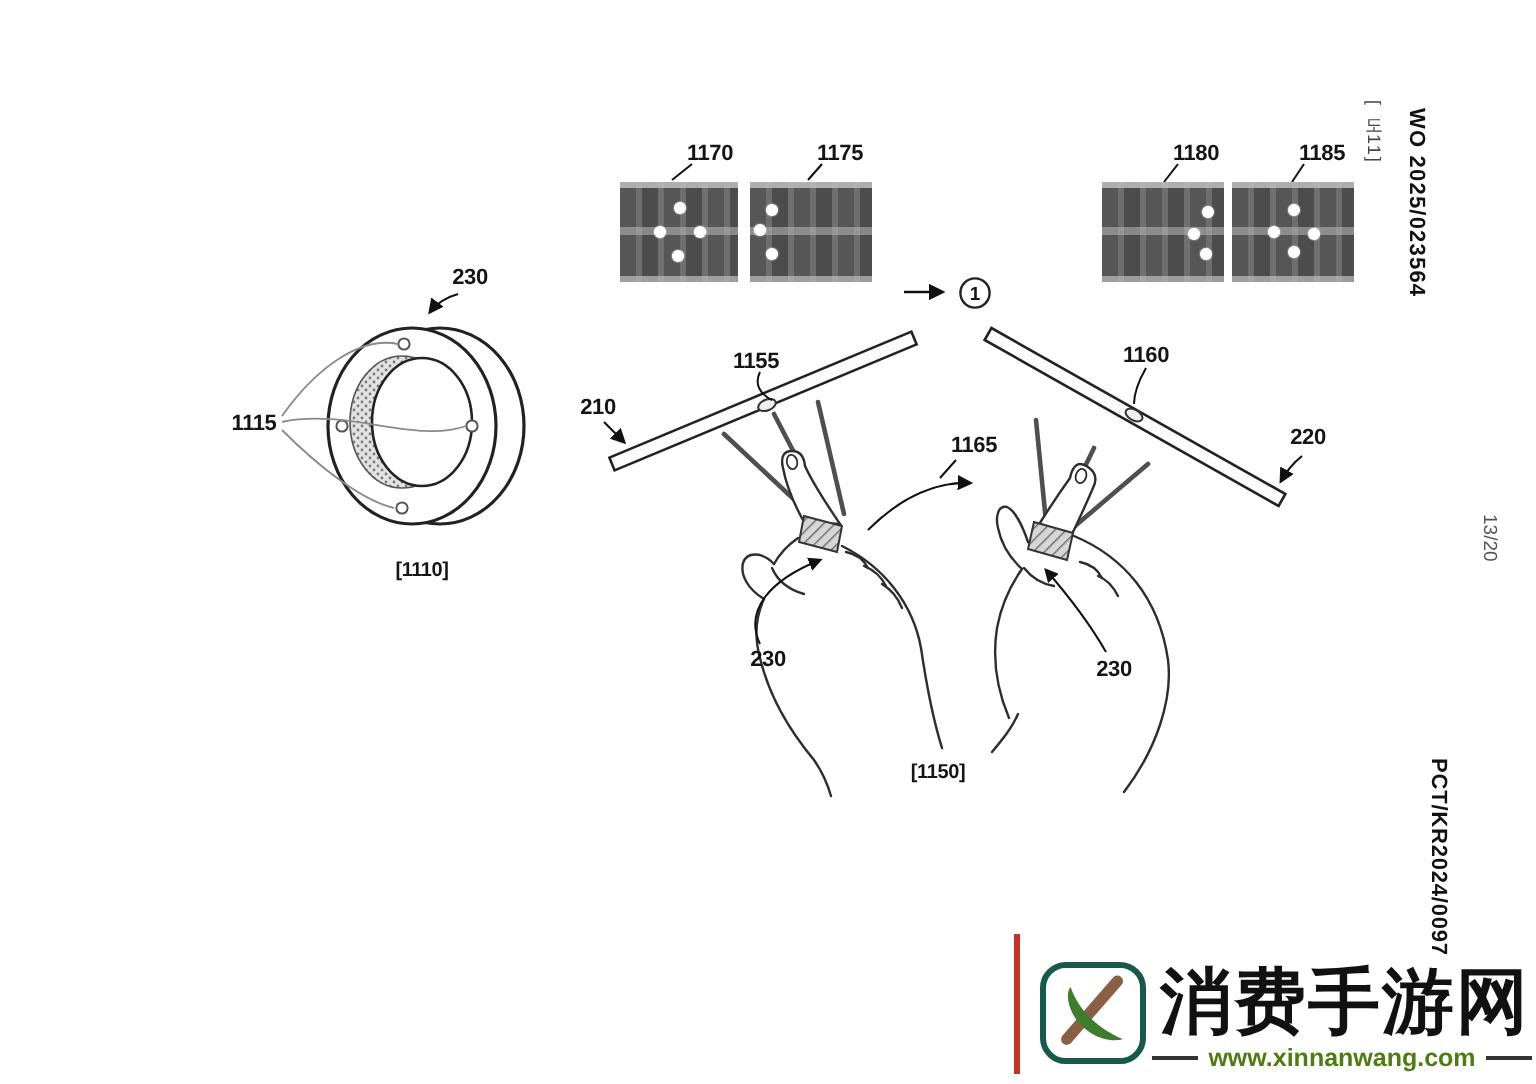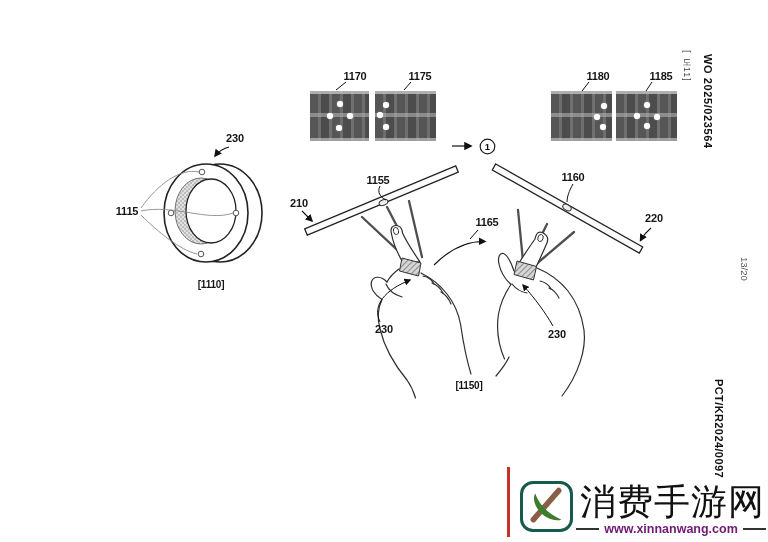--- a/index.html
+++ b/index.html
@@ -25,25 +25,25 @@
        transform:translate(-50%,-50%);box-shadow:0 0 1px rgba(255,255,255,.9);}
   
   svg text{font-family:"Liberation Sans",sans-serif;fill:#151515;font-weight:700;}
   .ref{font-size:11px;letter-spacing:-0.2px;}
   .cap{font-size:10px;letter-spacing:-0.2px;}
   
   .wm-redline{position:absolute;left:507px;top:467px;width:2.5px;height:70px;background:#c8302a;}
   .wm-logo{position:absolute;left:520px;top:481px;width:53px;height:51px;background:#fff;
            border:3px solid #155a4b;border-radius:13px;box-sizing:border-box;}
   .wm-title{position:absolute;left:580px;top:482px;width:188px;font-size:36px;line-height:40px;
-            font-weight:400;color:#111;letter-spacing:1px;white-space:nowrap;
+            font-weight:700;color:#111;letter-spacing:1px;white-space:nowrap;
             font-family:"DejaVu Sans","Liberation Sans",sans-serif;}
   .wm-urlrow{position:absolute;left:576px;top:522px;width:190px;display:flex;align-items:center;}
   .wm-line{flex:1;height:2.5px;background:#333;}
-  .wm-url{padding:0 5px;font-size:12.5px;font-weight:700;color:#701a75;white-space:nowrap;
+  .wm-url{padding:0 5px;font-size:12.5px;font-weight:700;color:#4d7c0f;white-space:nowrap;
           font-family:"Liberation Sans",sans-serif;}
 </style>
 </head>
 <body>
 
 <div class="page">
 
   <svg class="layer" viewBox="0 0 768 542">
     <defs>
       <pattern id="hatch" width="4" height="4" patternUnits="userSpaceOnUse" patternTransform="rotate(45)">

